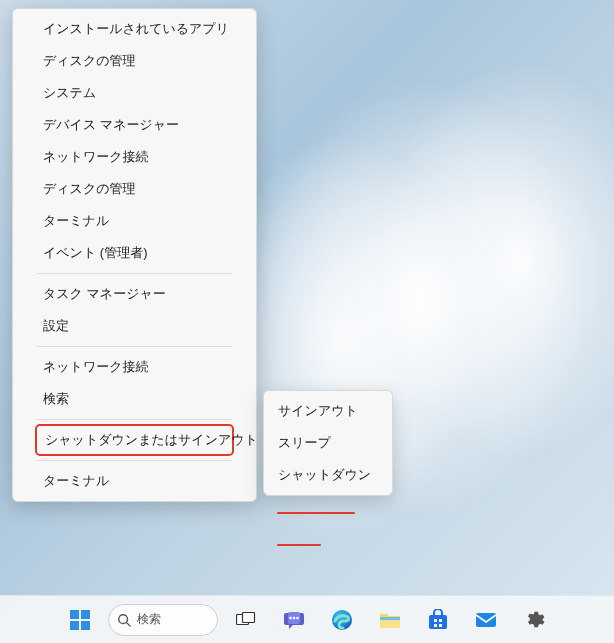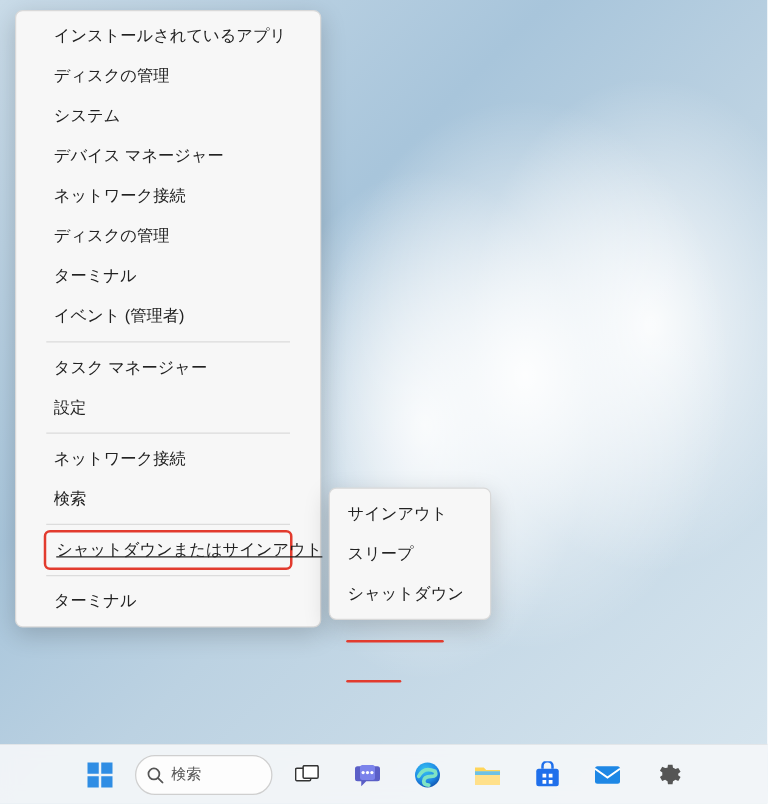--- a/index.html
+++ b/index.html
@@ -32,21 +32,20 @@
   }
   .mi .label { flex: 1; white-space: nowrap; }
   .mi .chev { color: #777; font-size: 11px; margin-left: 8px; }
   .sep { height: 1px; background: #dcdcdc; margin: 4px 8px; }
   .hl {
     border: 2px solid #e23b2e;
     border-radius: 5px;
     margin: 1px 6px;
     height: 32px;
     padding: 0 8px;
-    text-decoration: underline;
   }
   .submenu {
     position: absolute;
     left: 263px; top: 390px;
     width: 130px;
     background: #f7f7f7;
     border: 1px solid #d9d9d9;
     border-radius: 6px;
     box-shadow: 0 6px 20px rgba(0,0,0,0.18);
     padding: 4px 0;

